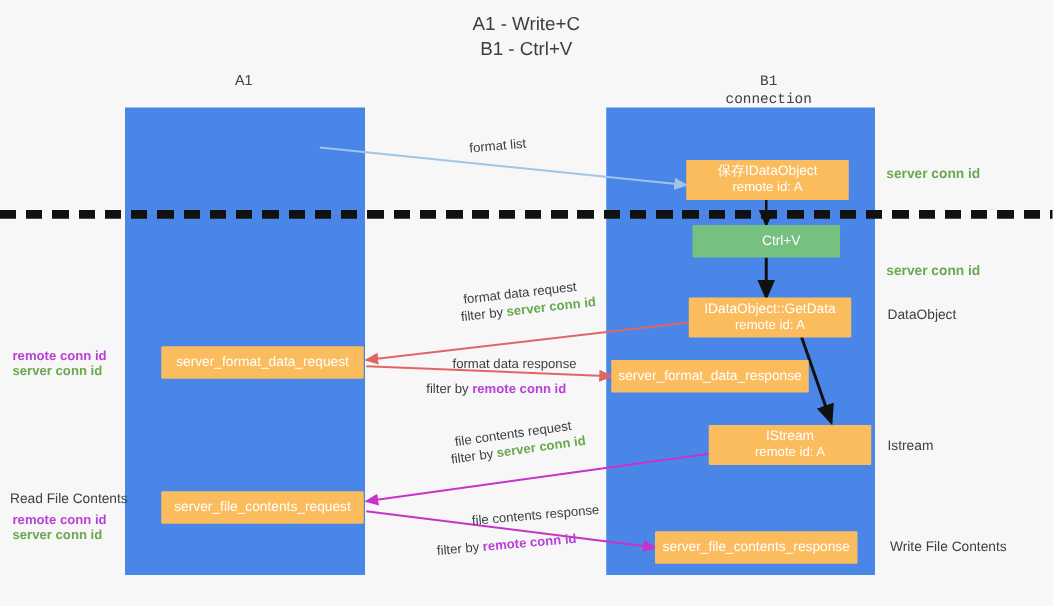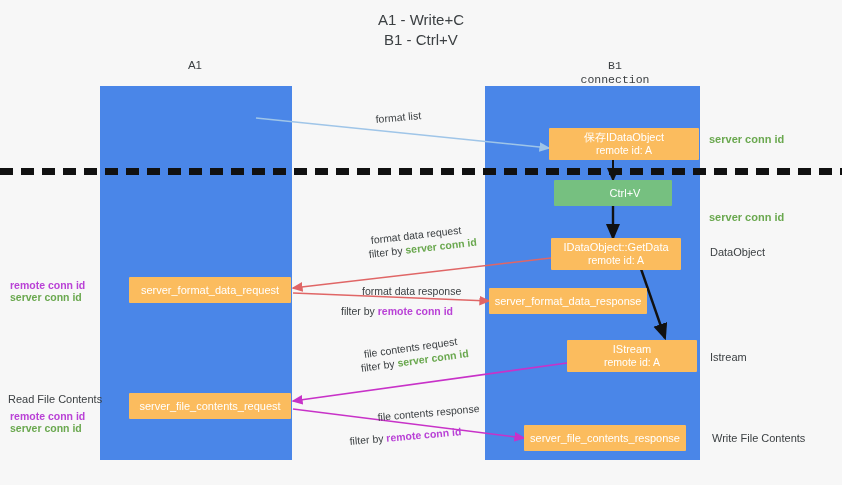--- a/index.html
+++ b/index.html
@@ -145,21 +145,21 @@
     <path d="M293,293 L489,301" stroke="#e06666" stroke-width="1.6" fill="none" marker-end="url(#ar-red)"></path>
 
     <path d="M640,266 L665,338" stroke="#111111" stroke-width="2.4" fill="none" marker-end="url(#ar-blk)"></path>
 
     <path d="M567,363 L293,401" stroke="#c832c8" stroke-width="1.6" fill="none" marker-end="url(#ar-mag)"></path>
 
     <path d="M293,409 L524,438" stroke="#c832c8" stroke-width="1.6" fill="none" marker-end="url(#ar-mag)"></path>
   </svg>
 
 
-  <div class="node orange" style="left:549px; top:128px; width:150px; height:32px;">
+  <div class="node orange" style="left:549px; top:128px; width:130px; height:32px;">
     <span>保存IDataObject</span>
     <span class="sub">remote id: A</span>
   </div>
 
   <div class="node green" style="left:554px; top:180px; width:118px; height:26px;padding-left:24px;">
     <span>Ctrl+V</span>
   </div>
 
   <div class="node orange" style="left:551px; top:238px; width:130px; height:32px;">
     <span>IDataObject::GetData</span>

